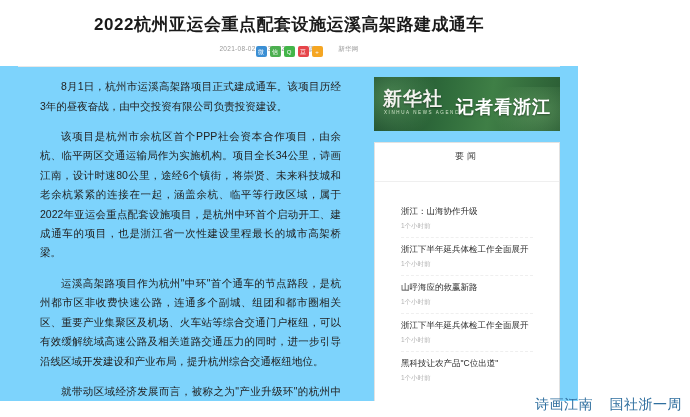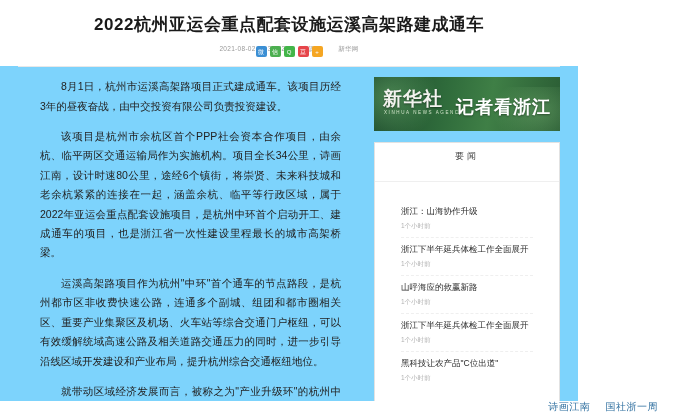--- a/index.html
+++ b/index.html
@@ -168,22 +168,22 @@
   .si-5 { background: #f5a623; }
   .footer-bar {
     position: absolute;
     left: 0; bottom: 0;
     width: 690px;
     height: 16px;
     background: #ffffff;
   }
   .footer-links {
     position: absolute;
-    right: 32px; bottom: 3px;
-    font-size: 10px;
+    right: 8px; bottom: 3px;
+    font-size: 14px;
     color: #2f6f9f;
     letter-spacing: 0.5px;
   }
   .footer-links span { margin-left: 12px; }
 </style>
 </head>
 <body>
 
 <div class="page">
 

